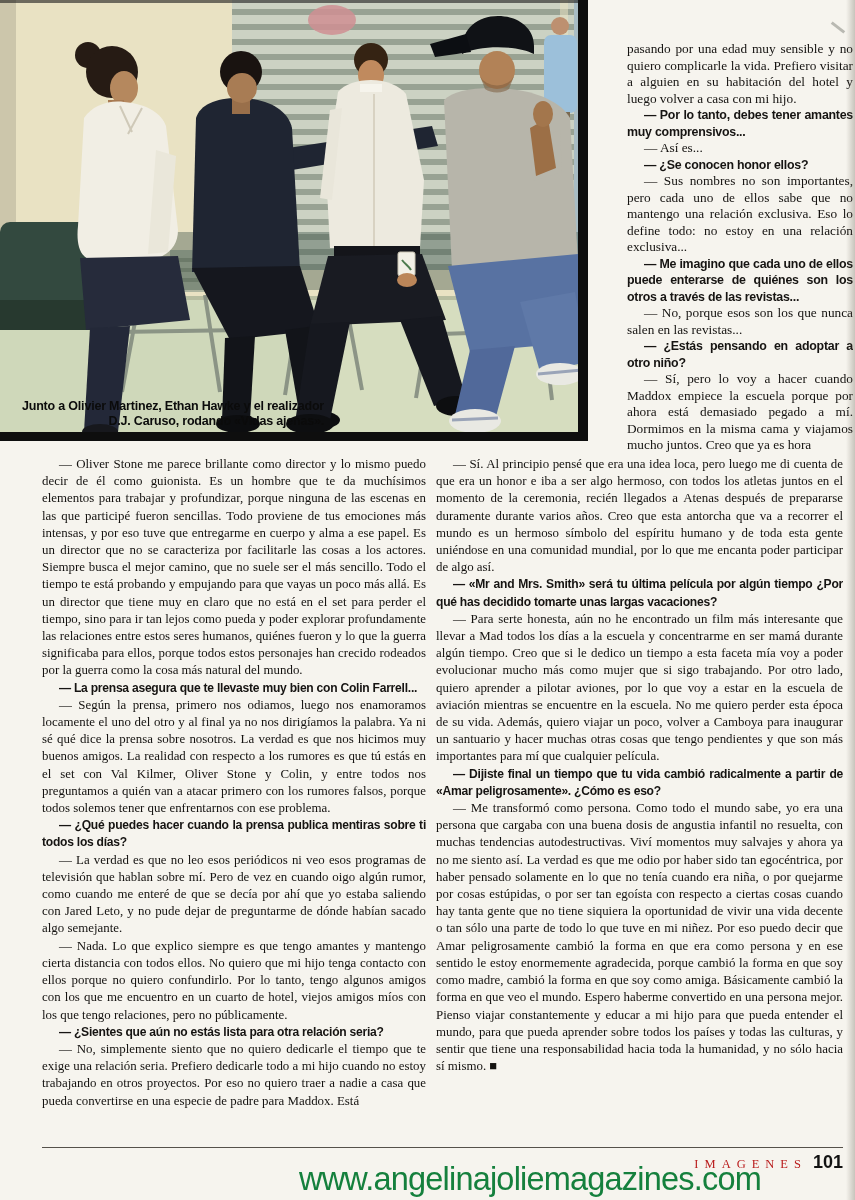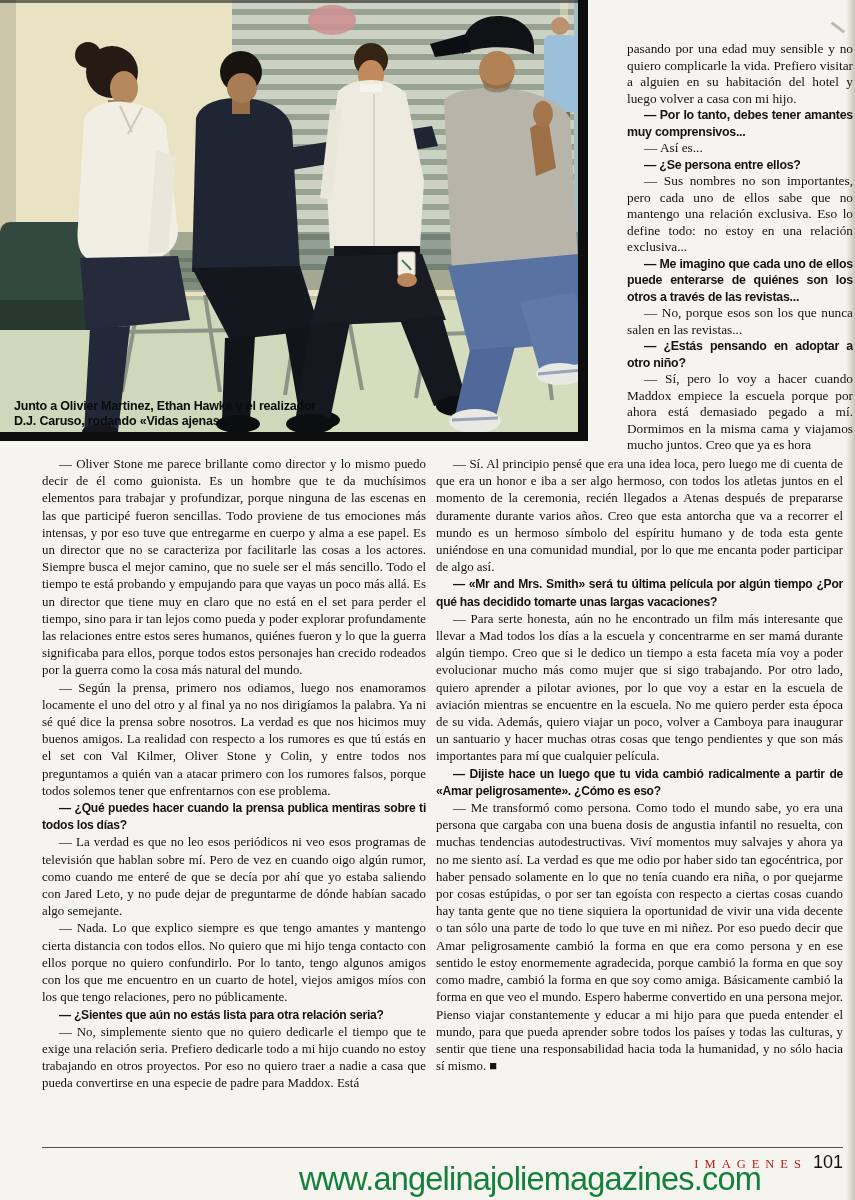--- a/index.html
+++ b/index.html
@@ -11,21 +11,21 @@
   .page-edge-right {
     position:absolute; right:0; top:0; width:9px; height:1200px;
     background:linear-gradient(to right, rgba(90,85,70,0), rgba(90,85,70,0.30));
   }
   .scan-mark {
     position:absolute; left:830px; top:26px; width:16px; height:3px;
     background:#b9b9b2; transform:rotate(38deg);
   }
   
   .photo {
-    position:absolute; left:0; top:0; width:588px; height:441px; overflow:hidden;
+    position:absolute; left:0; top:0; width:588px; height:441px; overflow:hidden;text-align:right;
   }
   .photo svg { display:block; }
   .photo-caption {
     position:absolute; left:14px; top:399px; width:310px;
     font-family:"Liberation Sans", sans-serif; font-weight:700;
     font-size:12.5px; line-height:14.6px; color:#0b0b0b;
     letter-spacing:-0.2px;
   }
   
   .col { position:absolute; overflow:hidden; color:#141210; }
@@ -53,21 +53,21 @@
   }
   .folio {
     position:absolute; left:520px; top:1152px; width:323px;
     text-align:right; white-space:nowrap;
   }
   .folio .mag {
     font-family:"Liberation Serif", serif; font-size:12.5px; color:#b91c1c;
     letter-spacing:6px;
   }
   .folio .num {
-    font-family:"Liberation Sans", sans-serif; font-weight:400;
+    font-family:"Liberation Sans", sans-serif; font-weight:700;
     font-size:18px; color:#121212; margin-left:6px; letter-spacing:0;
   }
   .watermark {
     position:absolute; left:299px; top:1161px; width:556px;
     font-family:"Liberation Sans", sans-serif; font-weight:400;
     font-size:32.5px; color:#15803d; letter-spacing:-0.8px; white-space:nowrap;
   }
 </style>
 </head>
 <body>
@@ -193,41 +193,42 @@
       <rect x="0" y="432" width="588" height="9" fill="#0e0e0e"></rect>
     </g>
   </svg>
   <div class="photo-caption">Junto a Olivier Martinez, Ethan Hawke y el realizador D.J. Caruso, rodando «Vidas ajenas».</div>
 </div>
 
 <div class="col col-tr">
     <p class="a cont">pasando por una edad muy sensible y no quiero complicarle la vida. Prefiero visitar a alguien en su habitación del hotel y luego volver a casa con mi hijo.</p>
     <p class="q">— Por lo tanto, debes tener amantes muy comprensivos...</p>
     <p class="a">— Así es...</p>
-    <p class="q">— ¿Se persona entre ellos?</p>
+    <p class="q">— ¿Se conocen honor ellos?</p>
     <p class="a">— Sus nombres no son importantes, pero cada uno de ellos sabe que no mantengo una relación exclusiva. Eso lo define todo: no estoy en una relación exclusiva...</p>
     <p class="q">— Me imagino que cada uno de ellos puede enterarse de quiénes son los otros a través de las revistas...</p>
     <p class="a">— No, porque esos son los que nunca salen en las revistas...</p>
     <p class="q">— ¿Estás pensando en adoptar a otro niño?</p>
     <p class="a">— Sí, pero lo voy a hacer cuando Maddox empiece la escuela porque por ahora está demasiado pegado a mí. Dormimos en la misma cama y viajamos mucho juntos. Creo que ya es hora</p>
   </div>
 <div class="col col-l">
     <p class="a">— Oliver Stone me parece brillante como director y lo mismo puedo decir de él como guionista. Es un hombre que te da muchísimos elementos para trabajar y profundizar, porque ninguna de las escenas en las que participé fueron sencillas. Todo proviene de tus emociones más intensas, y por eso tuve que entregarme en cuerpo y alma a ese papel. Es un director que no se caracteriza por facilitarle las cosas a los actores. Siempre busca el mejor camino, que no suele ser el más sencillo. Todo el tiempo te está probando y empujando para que vayas un poco más allá. Es un director que tiene muy en claro que no está en el set para perder el tiempo, sino para ir tan lejos como pueda y poder explorar profundamente las relaciones entre estos seres humanos, quiénes fueron y lo que la guerra significaba para ellos, porque todos estos personajes han crecido rodeados por la guerra como la cosa más natural del mundo.</p>
+    <p class="q">— La prensa asegura que te llevaste muy bien con Colin Farrell...</p>
     <p class="a">— Según la prensa, primero nos odiamos, luego nos enamoramos locamente el uno del otro y al final ya no nos dirigíamos la palabra. Ya ni sé qué dice la prensa sobre nosotros. La verdad es que nos hicimos muy buenos amigos. La realidad con respecto a los rumores es que tú estás en el set con Val Kilmer, Oliver Stone y Colin, y entre todos nos preguntamos a quién van a atacar primero con los rumores falsos, porque todos solemos tener que enfrentarnos con ese problema.</p>
     <p class="q">— ¿Qué puedes hacer cuando la prensa publica mentiras sobre ti todos los días?</p>
     <p class="a">— La verdad es que no leo esos periódicos ni veo esos programas de televisión que hablan sobre mí. Pero de vez en cuando oigo algún rumor, como cuando me enteré de que se decía por ahí que yo estaba saliendo con Jared Leto, y no pude dejar de preguntarme de dónde habían sacado algo semejante.</p>
     <p class="a">— Nada. Lo que explico siempre es que tengo amantes y mantengo cierta distancia con todos ellos. No quiero que mi hijo tenga contacto con ellos porque no quiero confundirlo. Por lo tanto, tengo algunos amigos con los que me encuentro en un cuarto de hotel, viejos amigos míos con los que tengo relaciones, pero no públicamente.</p>
     <p class="q">— ¿Sientes que aún no estás lista para otra relación seria?</p>
     <p class="a">— No, simplemente siento que no quiero dedicarle el tiempo que te exige una relación seria. Prefiero dedicarle todo a mi hijo cuando no estoy trabajando en otros proyectos. Por eso no quiero traer a nadie a casa que pueda convertirse en una especie de padre para Maddox. Está</p>
   </div>
 <div class="col col-r">
     <p class="a">— Sí. Al principio pensé que era una idea loca, pero luego me di cuenta de que era un honor e iba a ser algo hermoso, con todos los atletas juntos en el momento de la ceremonia, recién llegados a Atenas después de prepararse duramente durante varios años. Creo que esta antorcha que va a recorrer el mundo es un hermoso símbolo del espíritu humano y de toda esta gente uniéndose en una comunidad mundial, por lo que me encanta poder participar de algo así.</p>
     <p class="q">— «Mr and Mrs. Smith» será tu última película por algún tiempo ¿Por qué has decidido tomarte unas largas vacaciones?</p>
     <p class="a">— Para serte honesta, aún no he encontrado un film más interesante que llevar a Mad todos los días a la escuela y concentrarme en ser mamá durante algún tiempo. Creo que si le dedico un tiempo a esta faceta mía voy a poder evolucionar mucho más como mujer que si sigo trabajando. Por otro lado, quiero aprender a pilotar aviones, por lo que voy a estar en la escuela de aviación mientras se encuentre en la escuela. No me quiero perder esta época de su vida. Además, quiero viajar un poco, volver a Camboya para inaugurar un santuario y hacer muchas otras cosas que tengo pendientes y que son más importantes para mí que cualquier película.</p>
-    <p class="q">— Dijiste hace un luego que tu vida cambió radicalmente a partir de «Amar peligrosamente». ¿Cómo es eso?</p>
+    <p class="q">— Dijiste final un tiempo que tu vida cambió radicalmente a partir de «Amar peligrosamente». ¿Cómo es eso?</p>
     <p class="a">— Me transformó como persona. Como todo el mundo sabe, yo era una persona que cargaba con una buena dosis de angustia infantil no resuelta, con muchas tendencias autodestructivas. Viví momentos muy salvajes y ahora ya no me siento así. La verdad es que me odio por haber sido tan egocéntrica, por haber pensado solamente en lo que no tenía cuando era niña, o por quejarme por cosas estúpidas, o por ser tan egoísta con respecto a ciertas cosas cuando hay tanta gente que no tiene siquiera la oportunidad de vivir una vida decente o tan sólo una parte de todo lo que tuve en mi niñez. Por eso puedo decir que Amar peligrosamente cambió la forma en que era como persona y en ese sentido le estoy enormemente agradecida, porque cambió la forma en que soy como madre, cambió la forma en que soy como amiga. Básicamente cambió la forma en que veo el mundo. Espero haberme convertido en una persona mejor. Pienso viajar constantemente y educar a mi hijo para que pueda entender el mundo, para que pueda aprender sobre todos los países y todas las culturas, y sentir que tiene una responsabilidad hacia toda la humanidad, y no sólo hacia sí mismo. ■</p>
   </div>
 
 <div class="footer-rule"></div>
 <div class="folio">
   <span class="mag">IMAGENES</span><span class="num">101</span>
 </div>
 <div class="watermark">www.angelinajoliemagazines.com</div>
 
 <div class="page-edge-right"></div>

